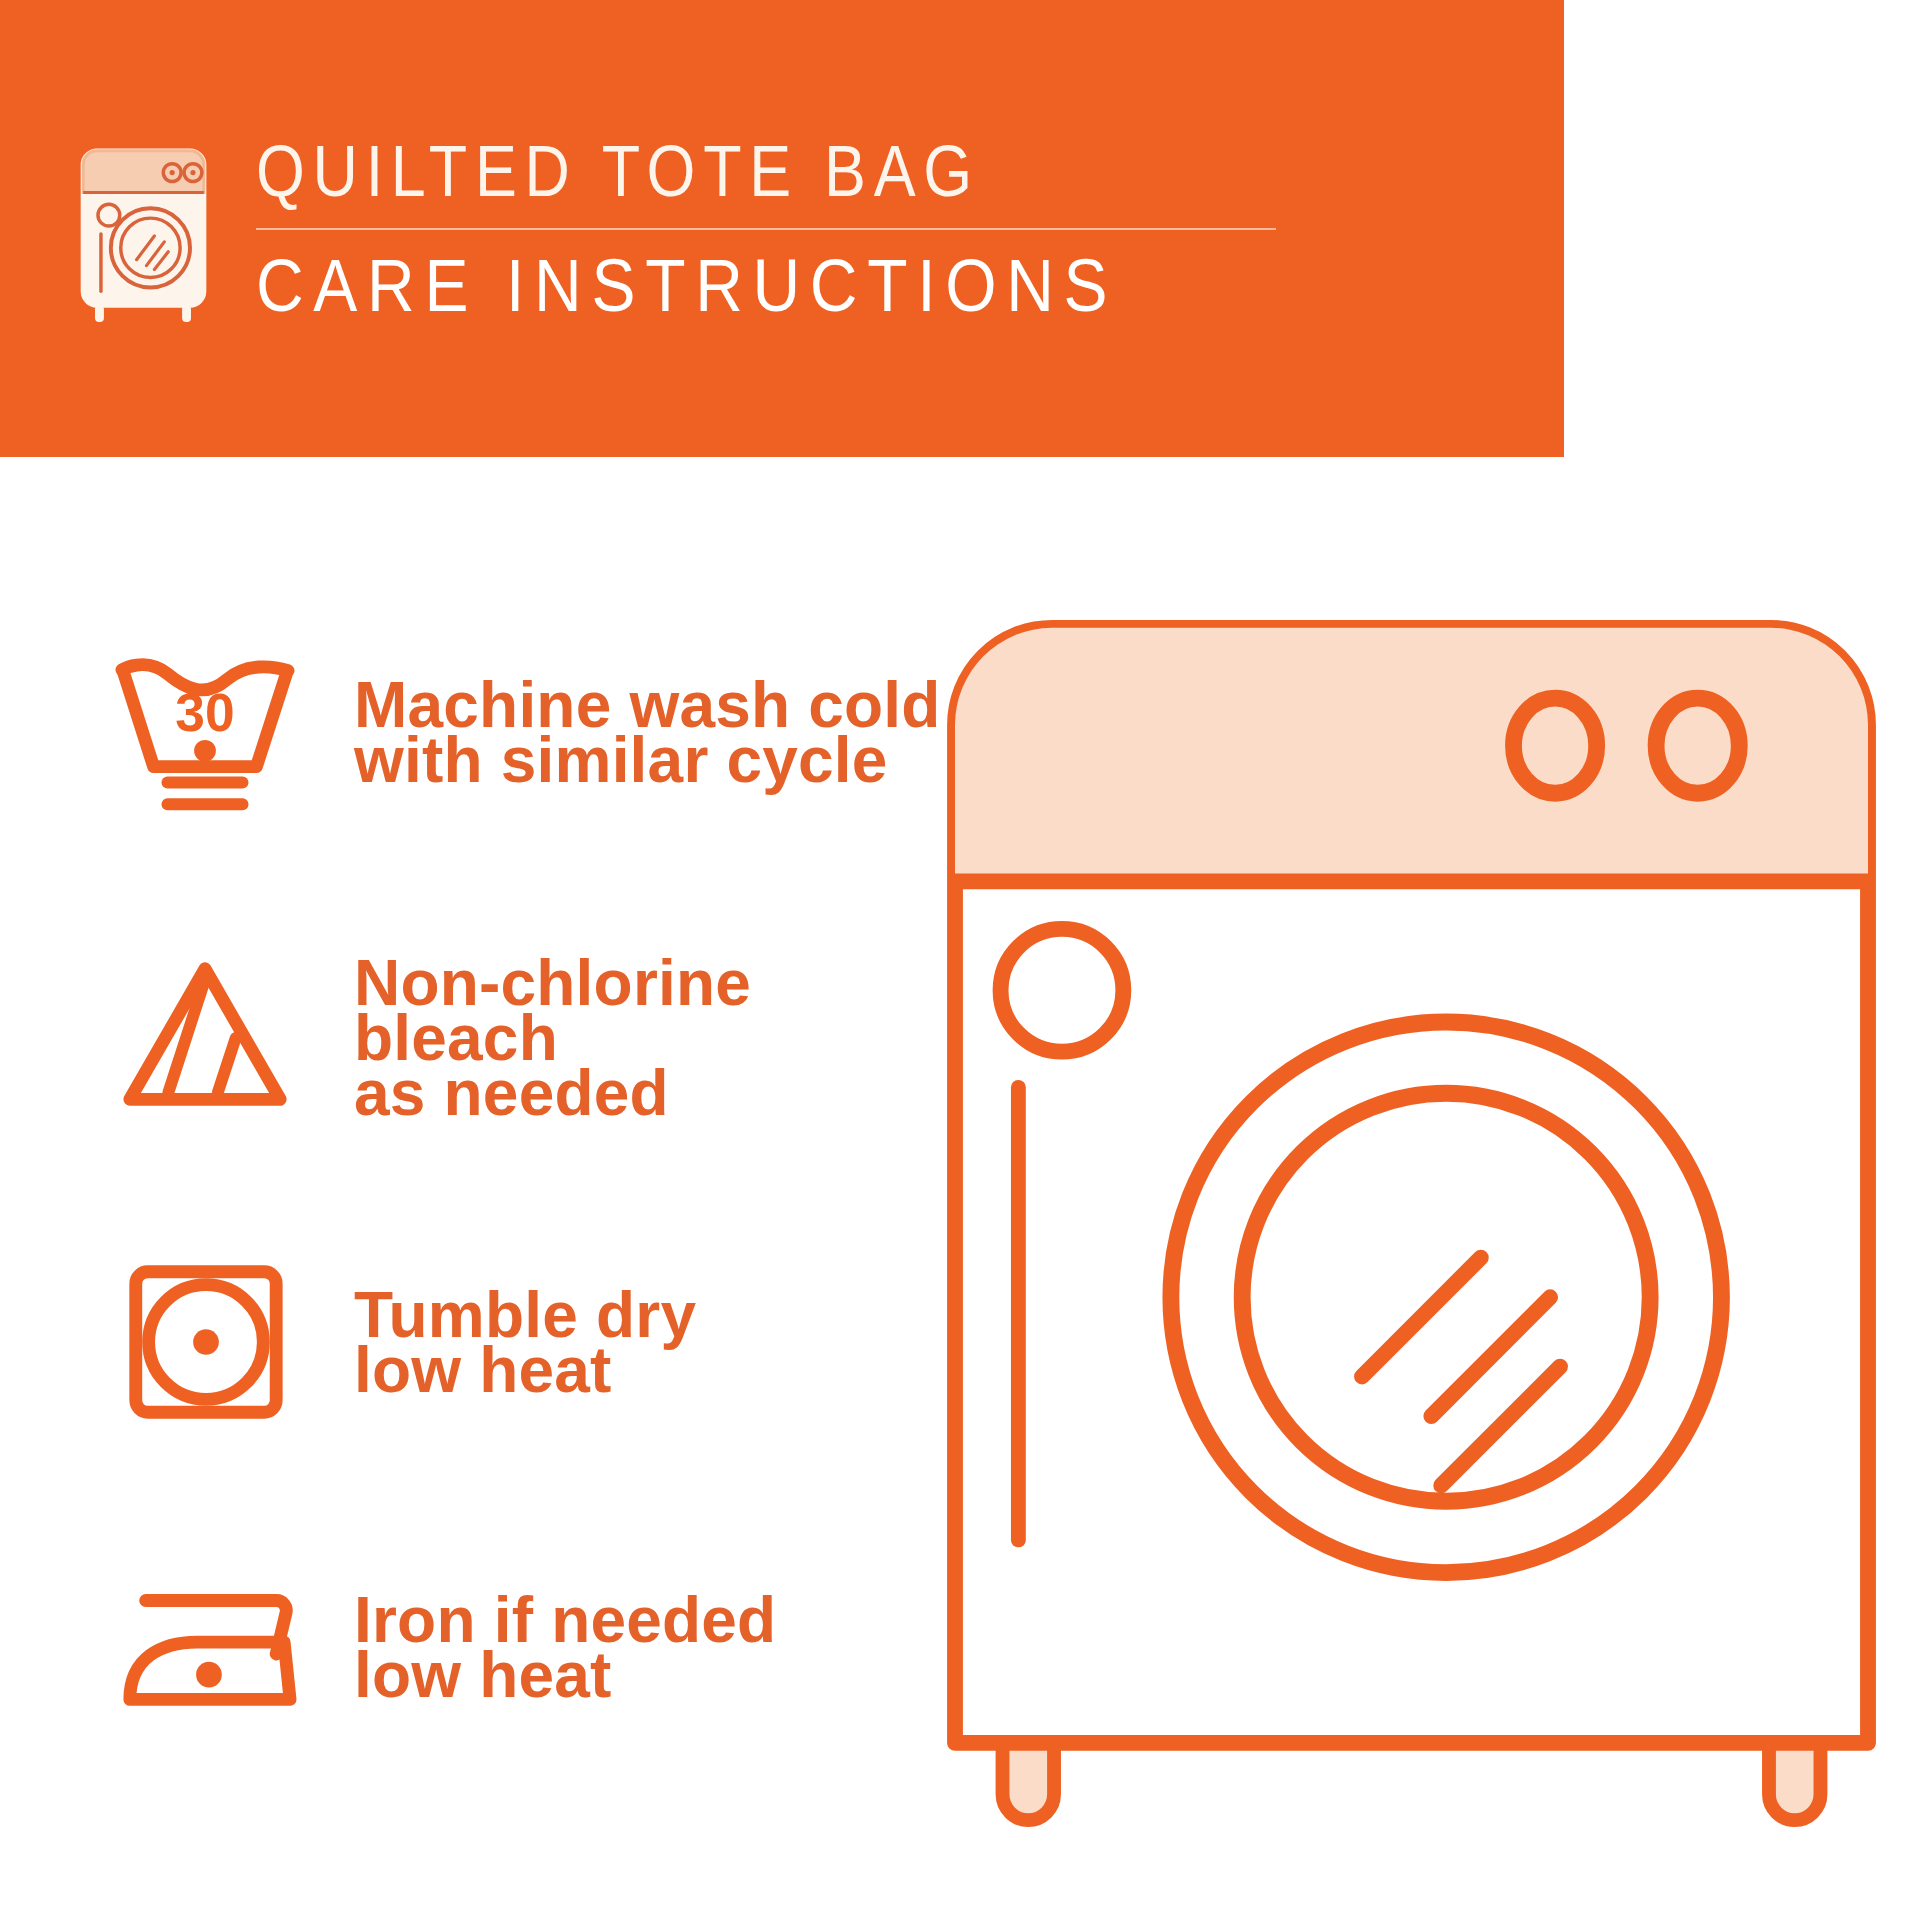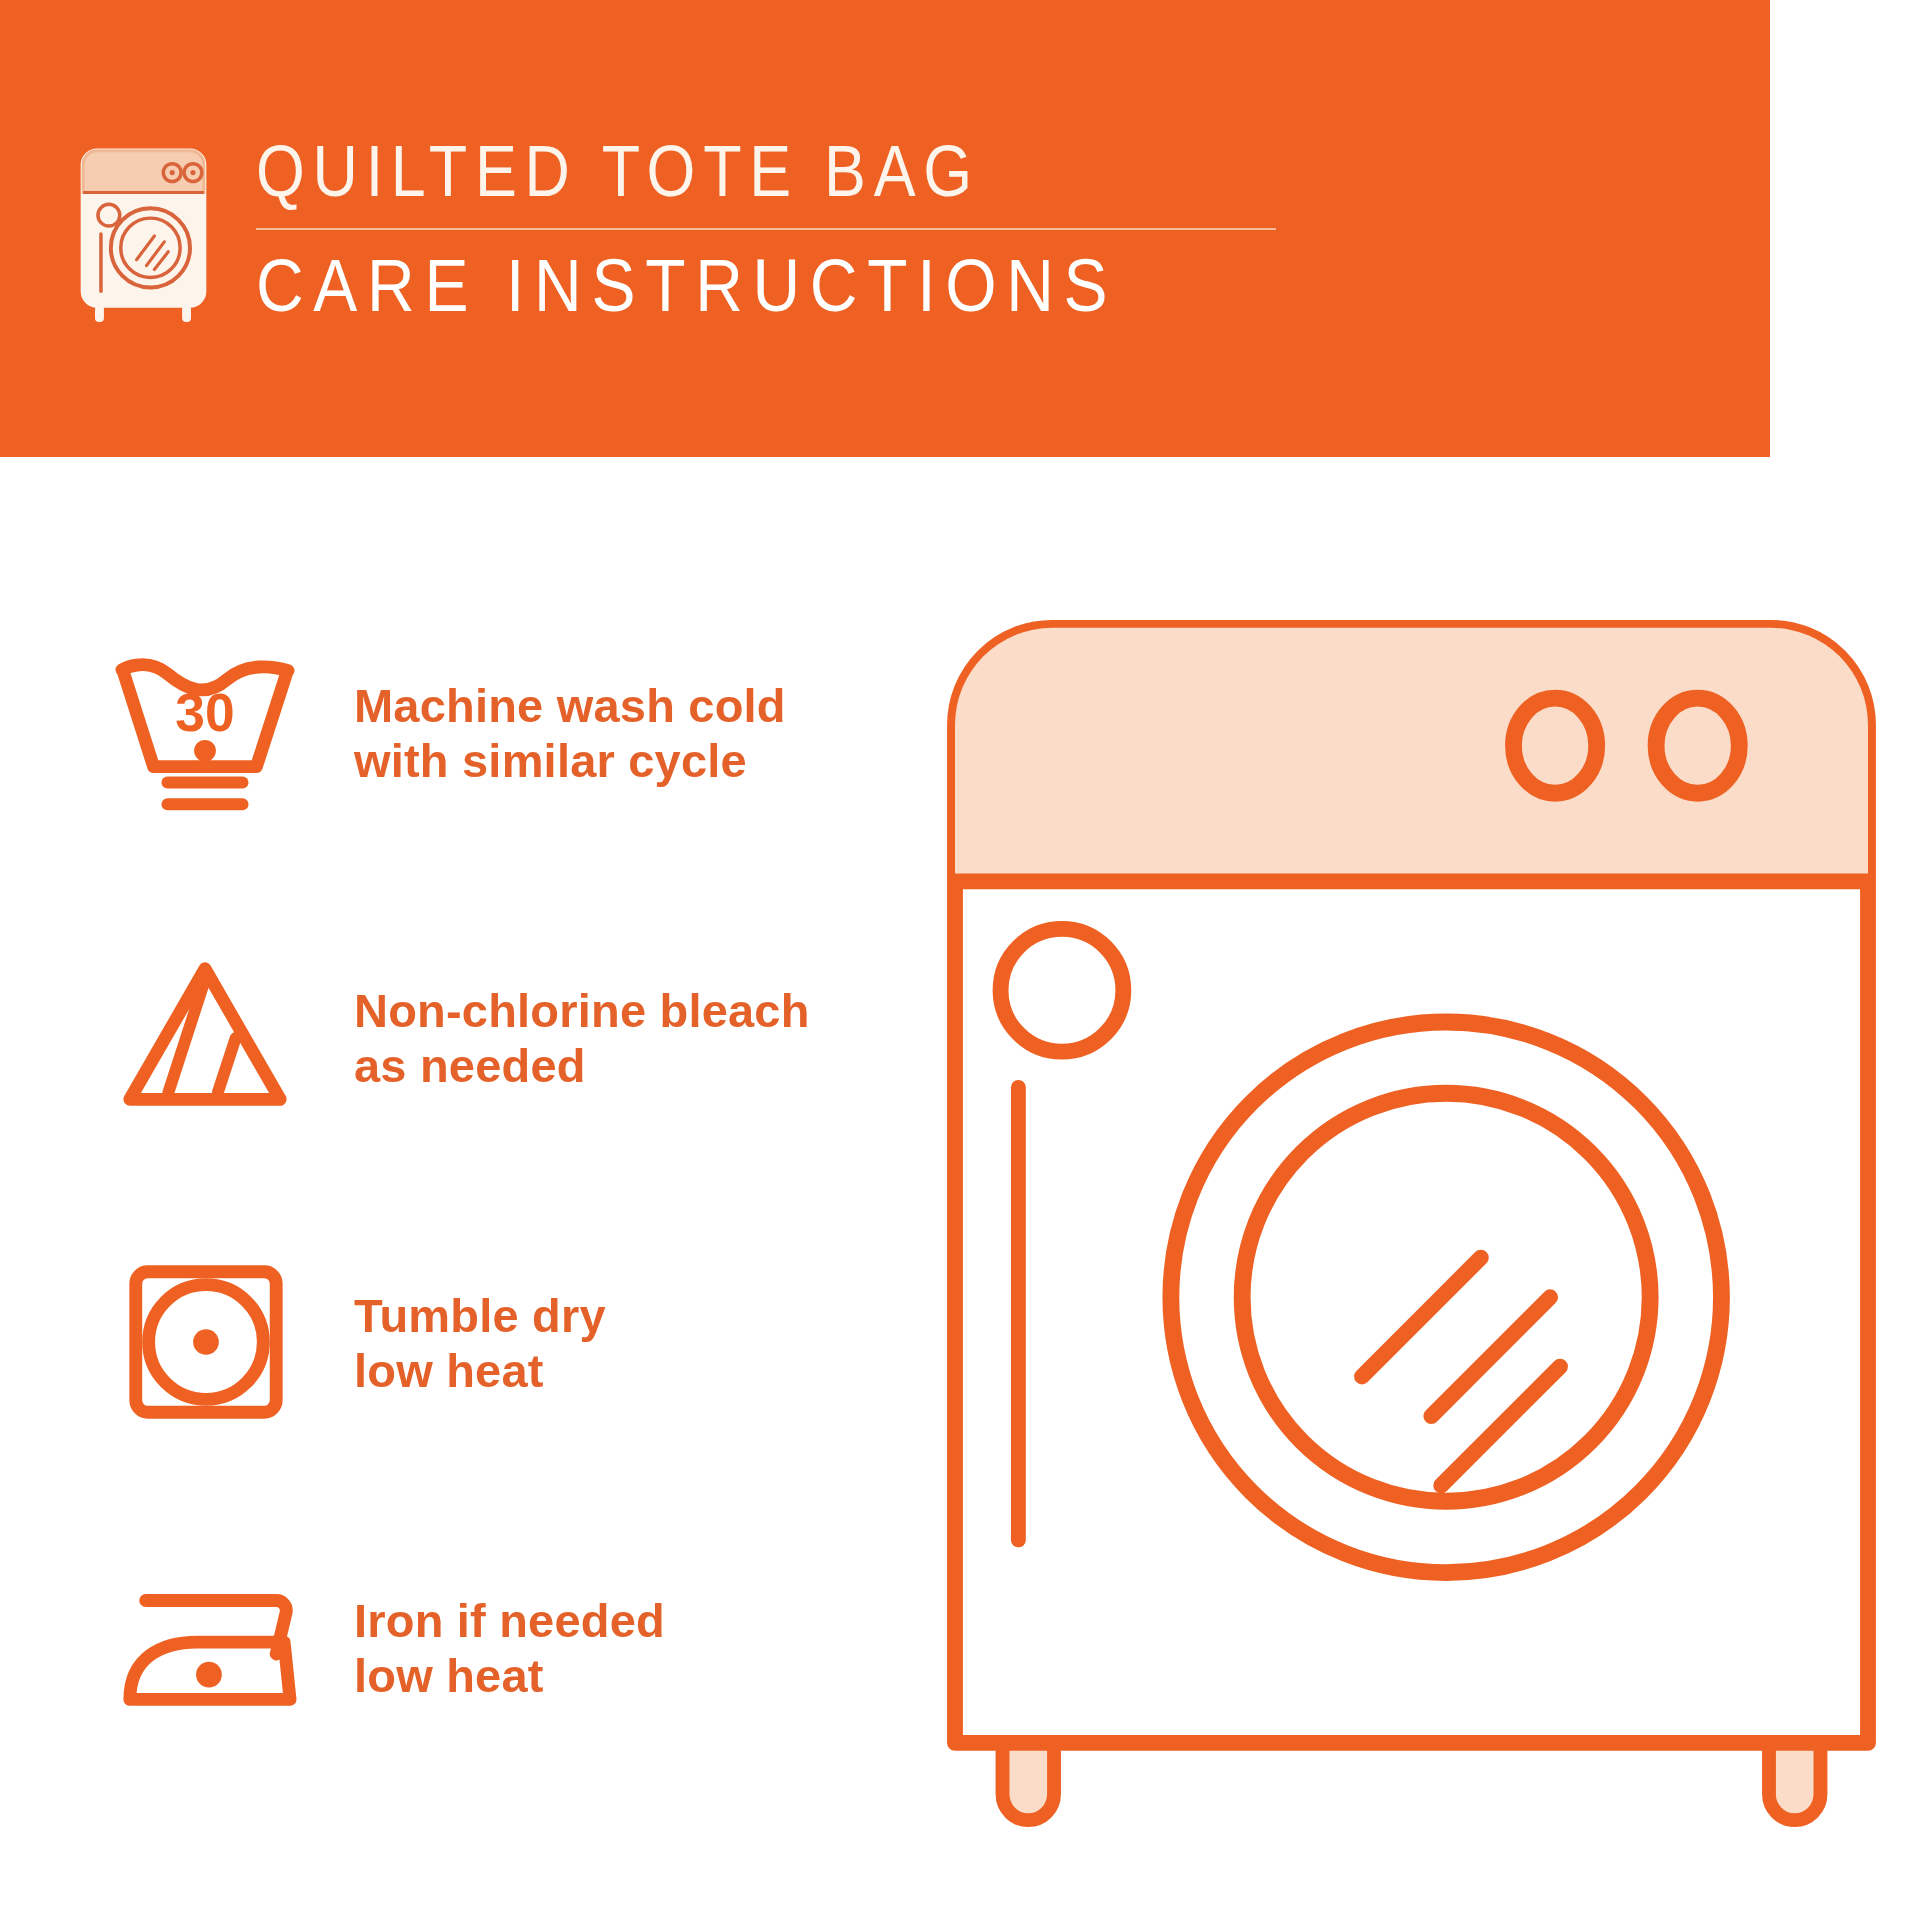--- a/index.html
+++ b/index.html
@@ -7,21 +7,21 @@
     width:1927px;height:1927px;
     background:#ffffff;
     font-family:"Liberation Sans", sans-serif;
     overflow:hidden;
     position:relative;
   }
   #root{position:relative;width:1927px;height:1927px;}
 
   
   .header{
-    position:absolute;left:0;top:0;width:1770px;height:457px;
+    position:absolute;left:0;top:0;width:1564px;height:457px;
     background:#ee6123;
   }
   .header-inner{
     position:absolute;left:69px;top:129px;
     display:flex;align-items:flex-start;
   }
   .header-icon{
     width:149px;height:188px;flex:0 0 149px;margin-right:38px;margin-top:8px;
   }
   .header-titles{position:relative;padding-top:4px;}
@@ -64,21 +64,21 @@
     padding-left:27px;
   }
   .care-symbol{
     width:198px;flex:0 0 198px;
     margin-left:79px;
     display:flex;align-items:center;justify-content:center;
   }
   .care-text{
     margin-left:50px;
     color:#e4622a;
-    font-size:47px;
+    font-size:64px;
     line-height:55px;
     font-weight:700;
     letter-spacing:0.2px;
     font-family:"Liberation Sans", sans-serif;
   }
   .care-text span{display:block;}
 
   
   .washer{
     position:absolute;left:941px;top:614px;

